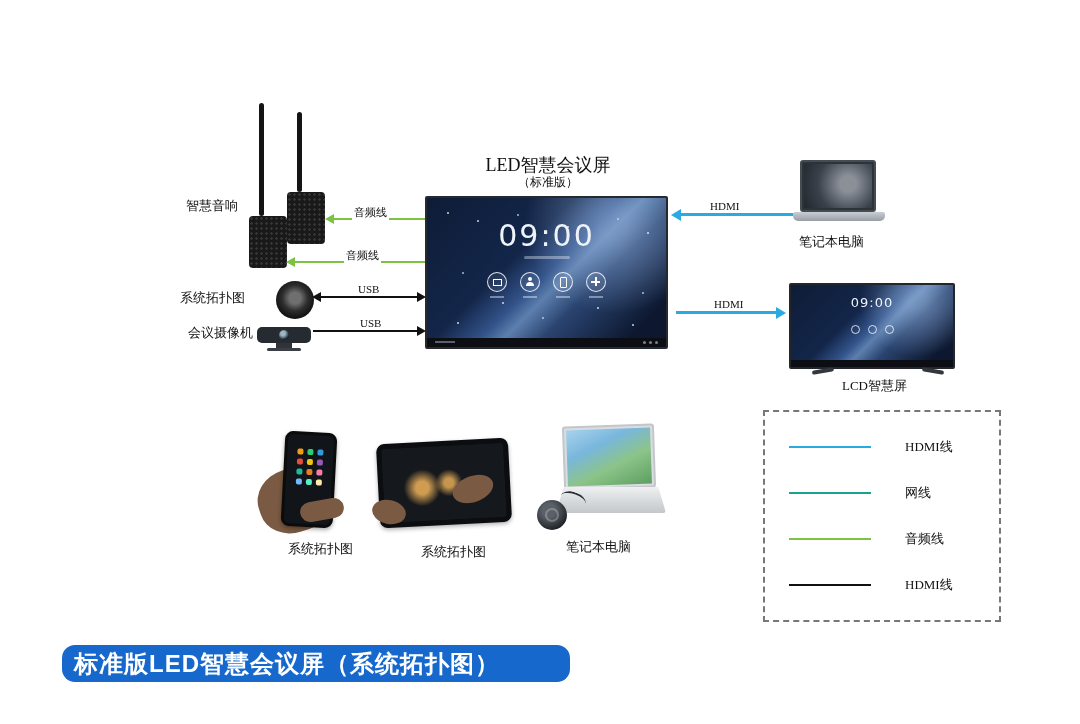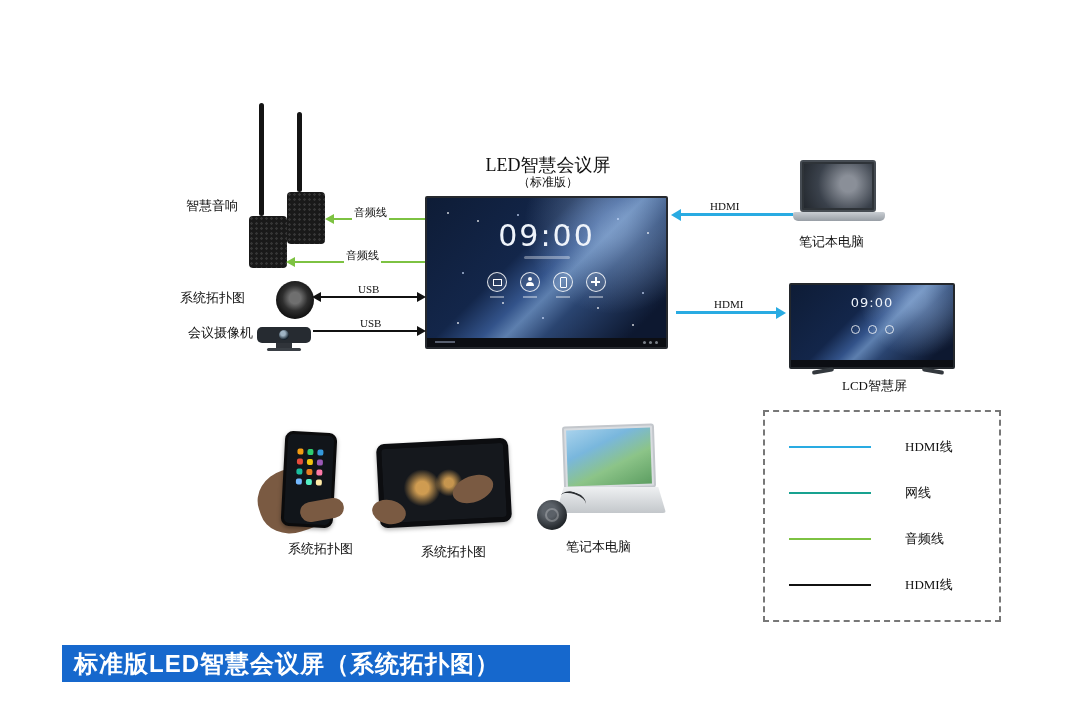--- a/index.html
+++ b/index.html
@@ -267,17 +267,17 @@
     <div class="legend-row">
       <div class="legend-line" style="background: rgb(125, 194, 66);"></div>
       <div class="legend-label">音频线</div>
     </div>
     <div class="legend-row">
       <div class="legend-line" style="background: rgb(17, 17, 17);"></div>
       <div class="legend-label">HDMI线</div>
     </div>
   </div>
 
-  <div class="abs footer" style="background: rgb(22, 104, 205);">
+  <div class="abs footer" style="background: rgb(22, 104, 205); border-radius: 13px;">
     <div class="footer-title">标准版LED智慧会议屏（系统拓扑图）</div>
   </div>
 
 </div>
 
 </body></html>

